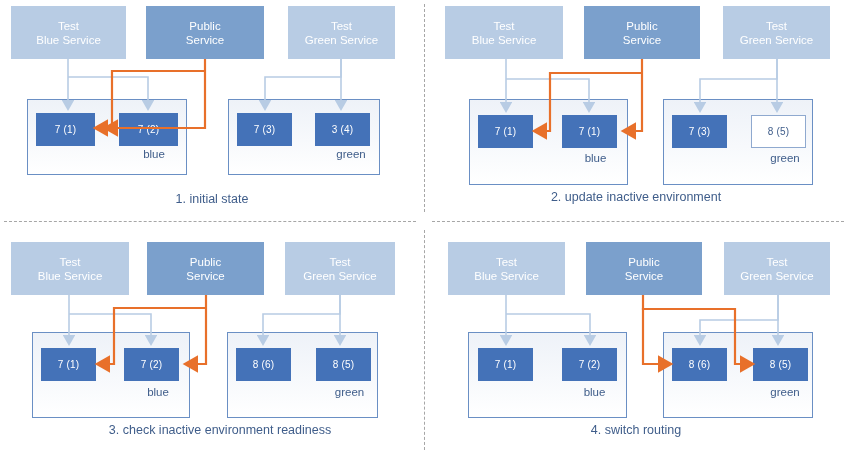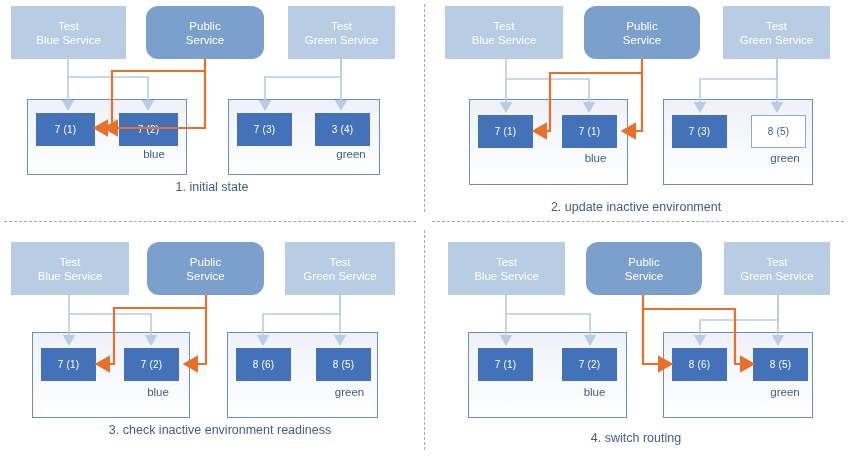--- a/index.html
+++ b/index.html
@@ -11,21 +11,21 @@
   .panel-inner{position:absolute;inset:0;}
 
   
   .svc{
     position:absolute;
     display:flex;flex-direction:column;align-items:center;justify-content:center;
     color:#ffffff;font-size:11.5px;line-height:14px;text-align:center;
     box-sizing:border-box;
   }
   .svc.light{background:#b8cce4;}
-  .svc.dark{background:#7ba0cc;border-radius:12px;}
+  .svc.dark{background:#7ba0cc;}
   .svc span{display:block;white-space:nowrap;}
 
   
   .envbox{
     position:absolute;box-sizing:border-box;
     border:1px solid #6a8fc4;
     background:linear-gradient(to bottom,#eef2f8 0%,#f7f9fc 55%,#ffffff 100%);
     padding-left:47px;
   }
   .envlabel{
@@ -102,21 +102,21 @@
           <path d="M68,77 L148,77 L148,105" marker-end="url(#ah-blue)"></path>
           <path d="M341,59 L341,77 L265,77 L265,105" marker-end="url(#ah-blue)"></path>
           <path d="M341,59 L341,105" marker-end="url(#ah-blue)"></path>
         </g>
         <g fill="none" stroke="#e8702a" stroke-width="2.2">
           <path d="M205,59 L205,128 L111,128" marker-end="url(#ah-orange)"></path>
           <path d="M205,71 L112,71 L112,128 L101,128" marker-end="url(#ah-orange)"></path>
         </g>
       </svg>
 
-      <div class="caption" style="top:180px;">1. initial state</div>
+      <div class="caption" style="top:192px;">1. initial state</div>
     </div>
   </div>
 
   <div class="panel" style="left:424px;top:0px;">
     <div class="panel-inner">
       <div class="svc light" style="left:21px;top:6px;width:118px;height:53px;">
         <span>Test</span>
         <span>Blue Service</span>
       </div>
       <div class="svc dark" style="left:160px;top:6px;width:116px;height:53px;">
@@ -146,21 +146,21 @@
           <path d="M82,79 L165,79 L165,107" marker-end="url(#ah-blue)"></path>
           <path d="M353,59 L353,79 L276,79 L276,107" marker-end="url(#ah-blue)"></path>
           <path d="M353,59 L353,107" marker-end="url(#ah-blue)"></path>
         </g>
         <g fill="none" stroke="#e8702a" stroke-width="2.2">
           <path d="M218,59 L218,131 L205,131" marker-end="url(#ah-orange)"></path>
           <path d="M218,73 L126,73 L126,131 L116,131" marker-end="url(#ah-orange)"></path>
         </g>
       </svg>
 
-      <div class="caption" style="top:200px;">2. update inactive environment</div>
+      <div class="caption" style="top:190px;">2. update inactive environment</div>
     </div>
   </div>
 
   <div class="panel" style="left:0px;top:228px;">
     <div class="panel-inner">
       <div class="svc light" style="left:11px;top:14px;width:118px;height:53px;">
         <span>Test</span>
         <span>Blue Service</span>
       </div>
       <div class="svc dark" style="left:147px;top:14px;width:117px;height:53px;">
@@ -234,21 +234,21 @@
           <path d="M82,86 L166,86 L166,112" marker-end="url(#ah-blue)"></path>
           <path d="M354,67 L354,92 L276,92 L276,112" marker-end="url(#ah-blue)"></path>
           <path d="M354,67 L354,112" marker-end="url(#ah-blue)"></path>
         </g>
         <g fill="none" stroke="#e8702a" stroke-width="2.2">
           <path d="M219,67 L219,81 L311,81 L311,136 L323,136" marker-end="url(#ah-orange)"></path>
           <path d="M219,80 L219,136 L241,136" marker-end="url(#ah-orange)"></path>
         </g>
       </svg>
 
-      <div class="caption" style="top:203px;">4. switch routing</div>
+      <div class="caption" style="top:195px;">4. switch routing</div>
     </div>
   </div>
 
   <div class="sep-v" style="left:424px;top:4px;height:208px;"></div>
   <div class="sep-v" style="left:424px;top:230px;height:220px;"></div>
   <div class="sep-h" style="left:4px;top:221px;width:412px;"></div>
   <div class="sep-h" style="left:432px;top:221px;width:412px;"></div>
 
 </div>
 

